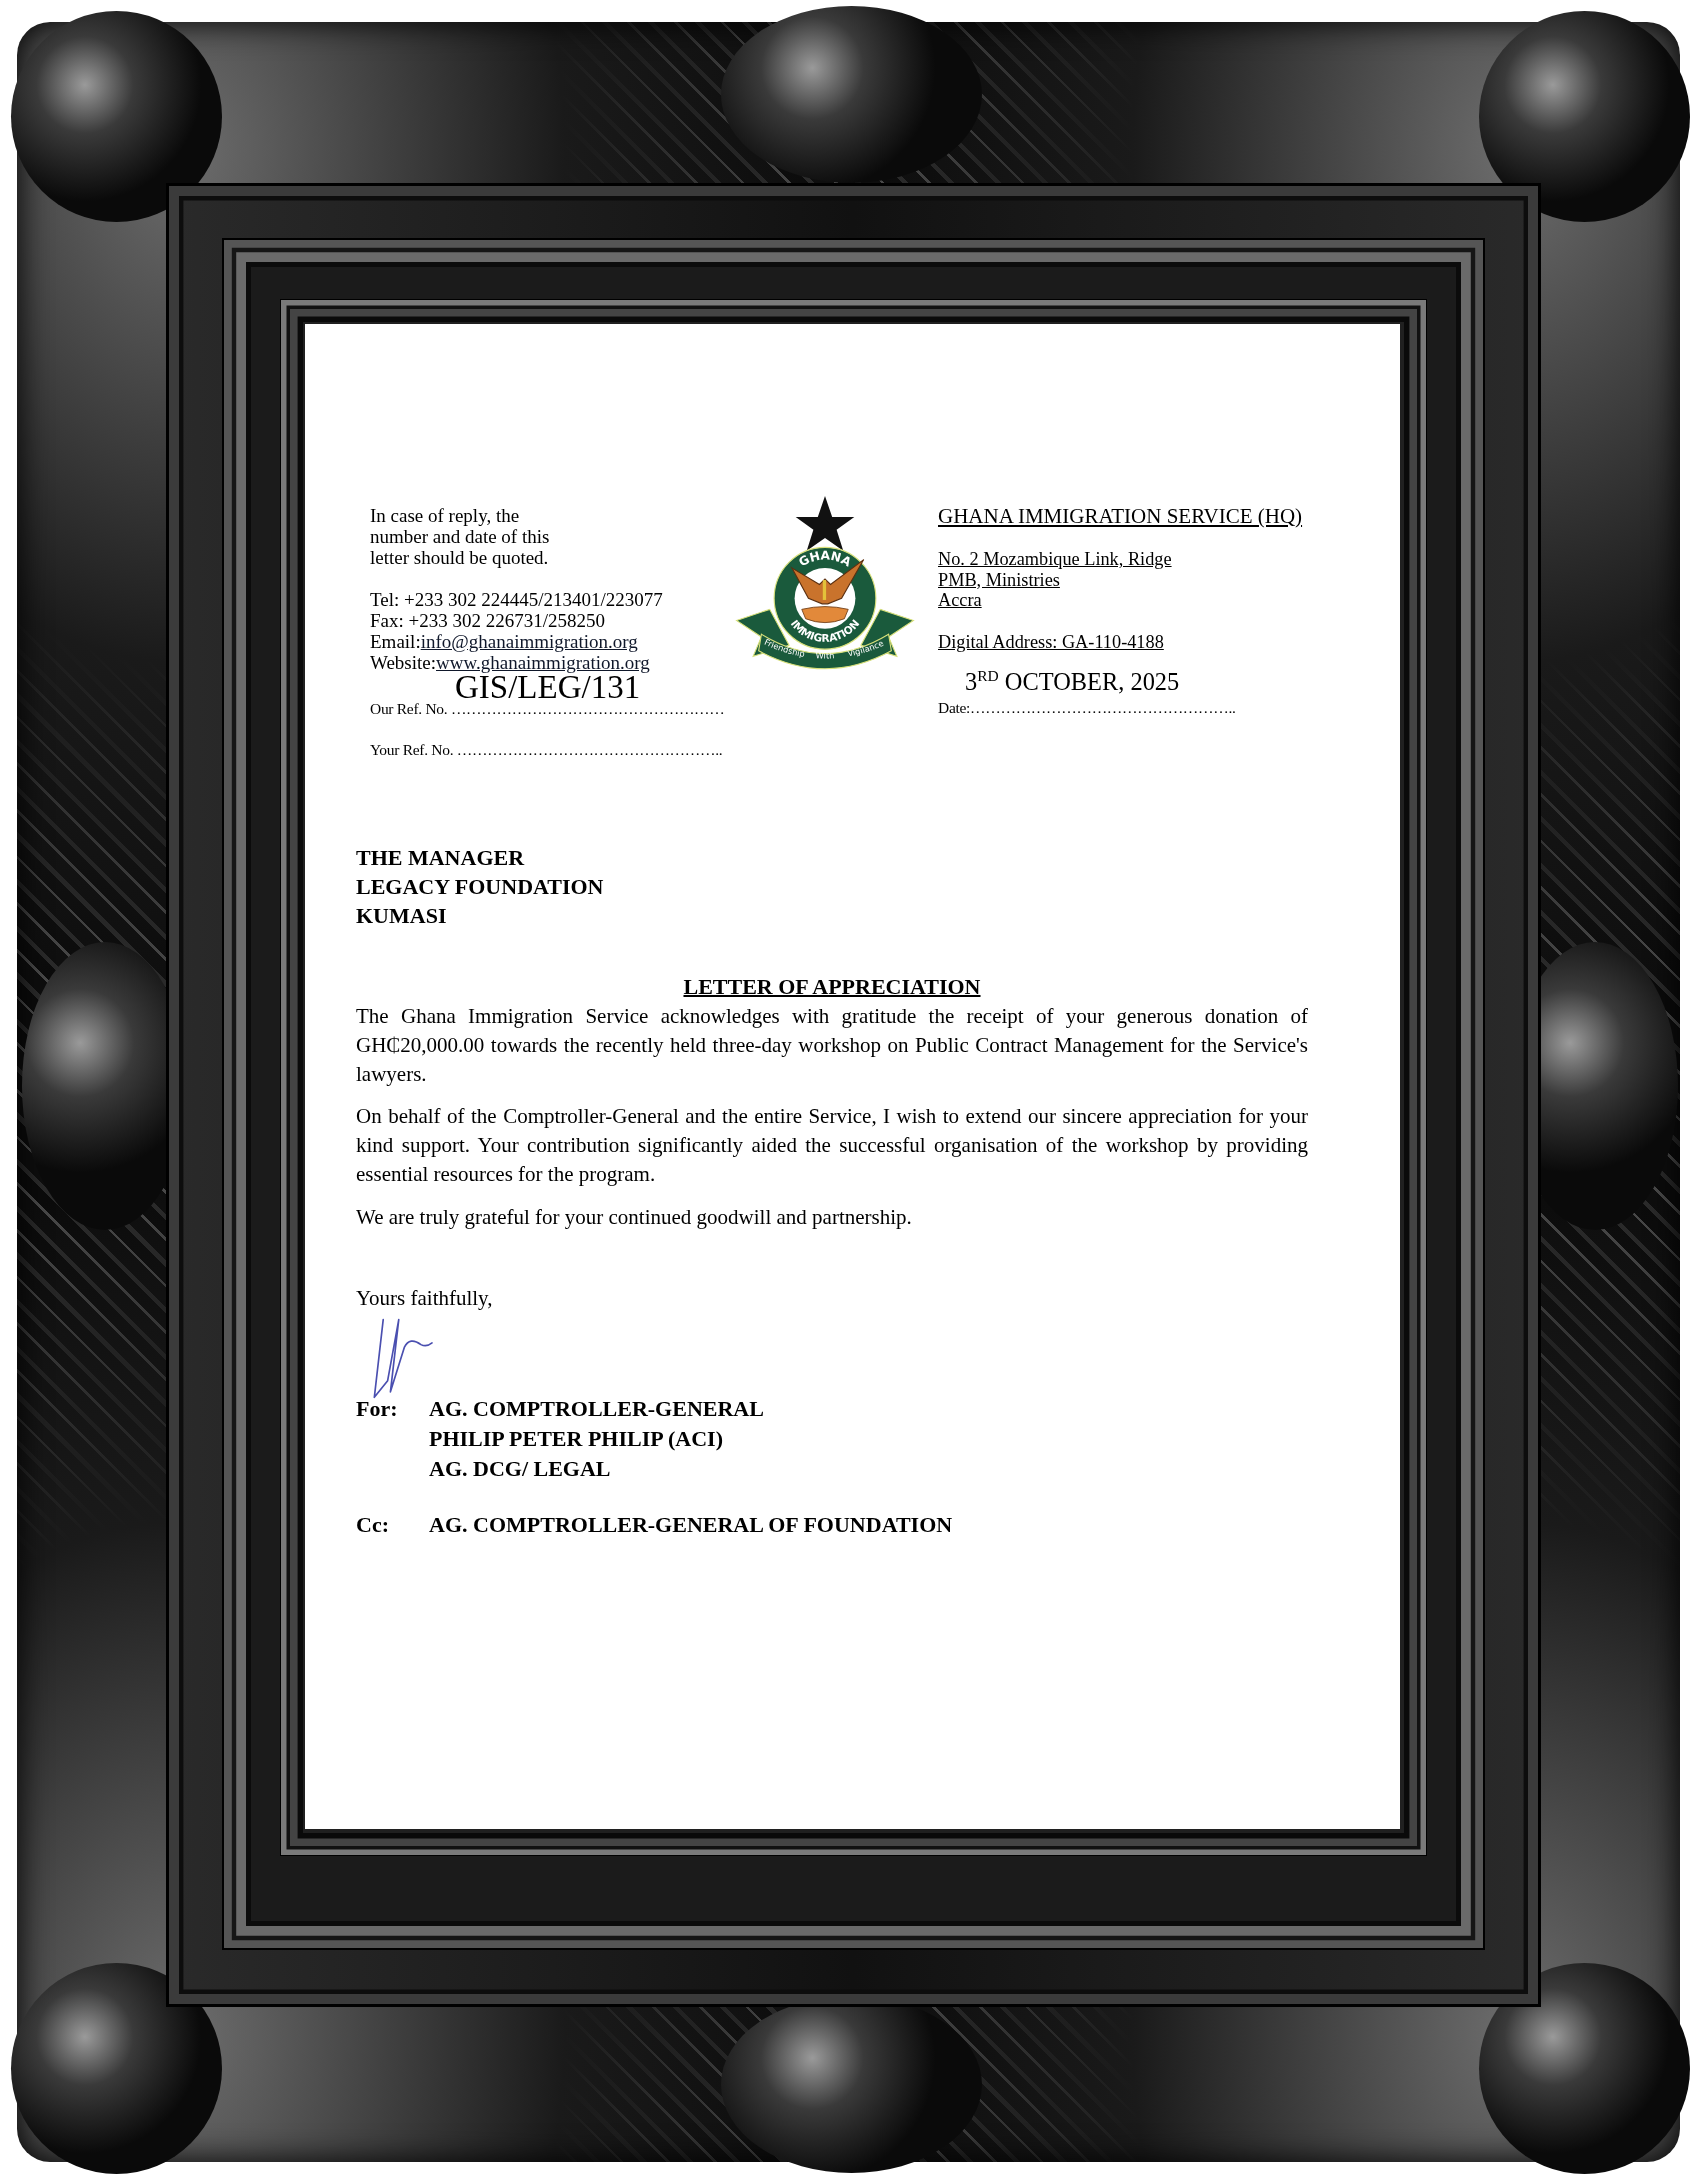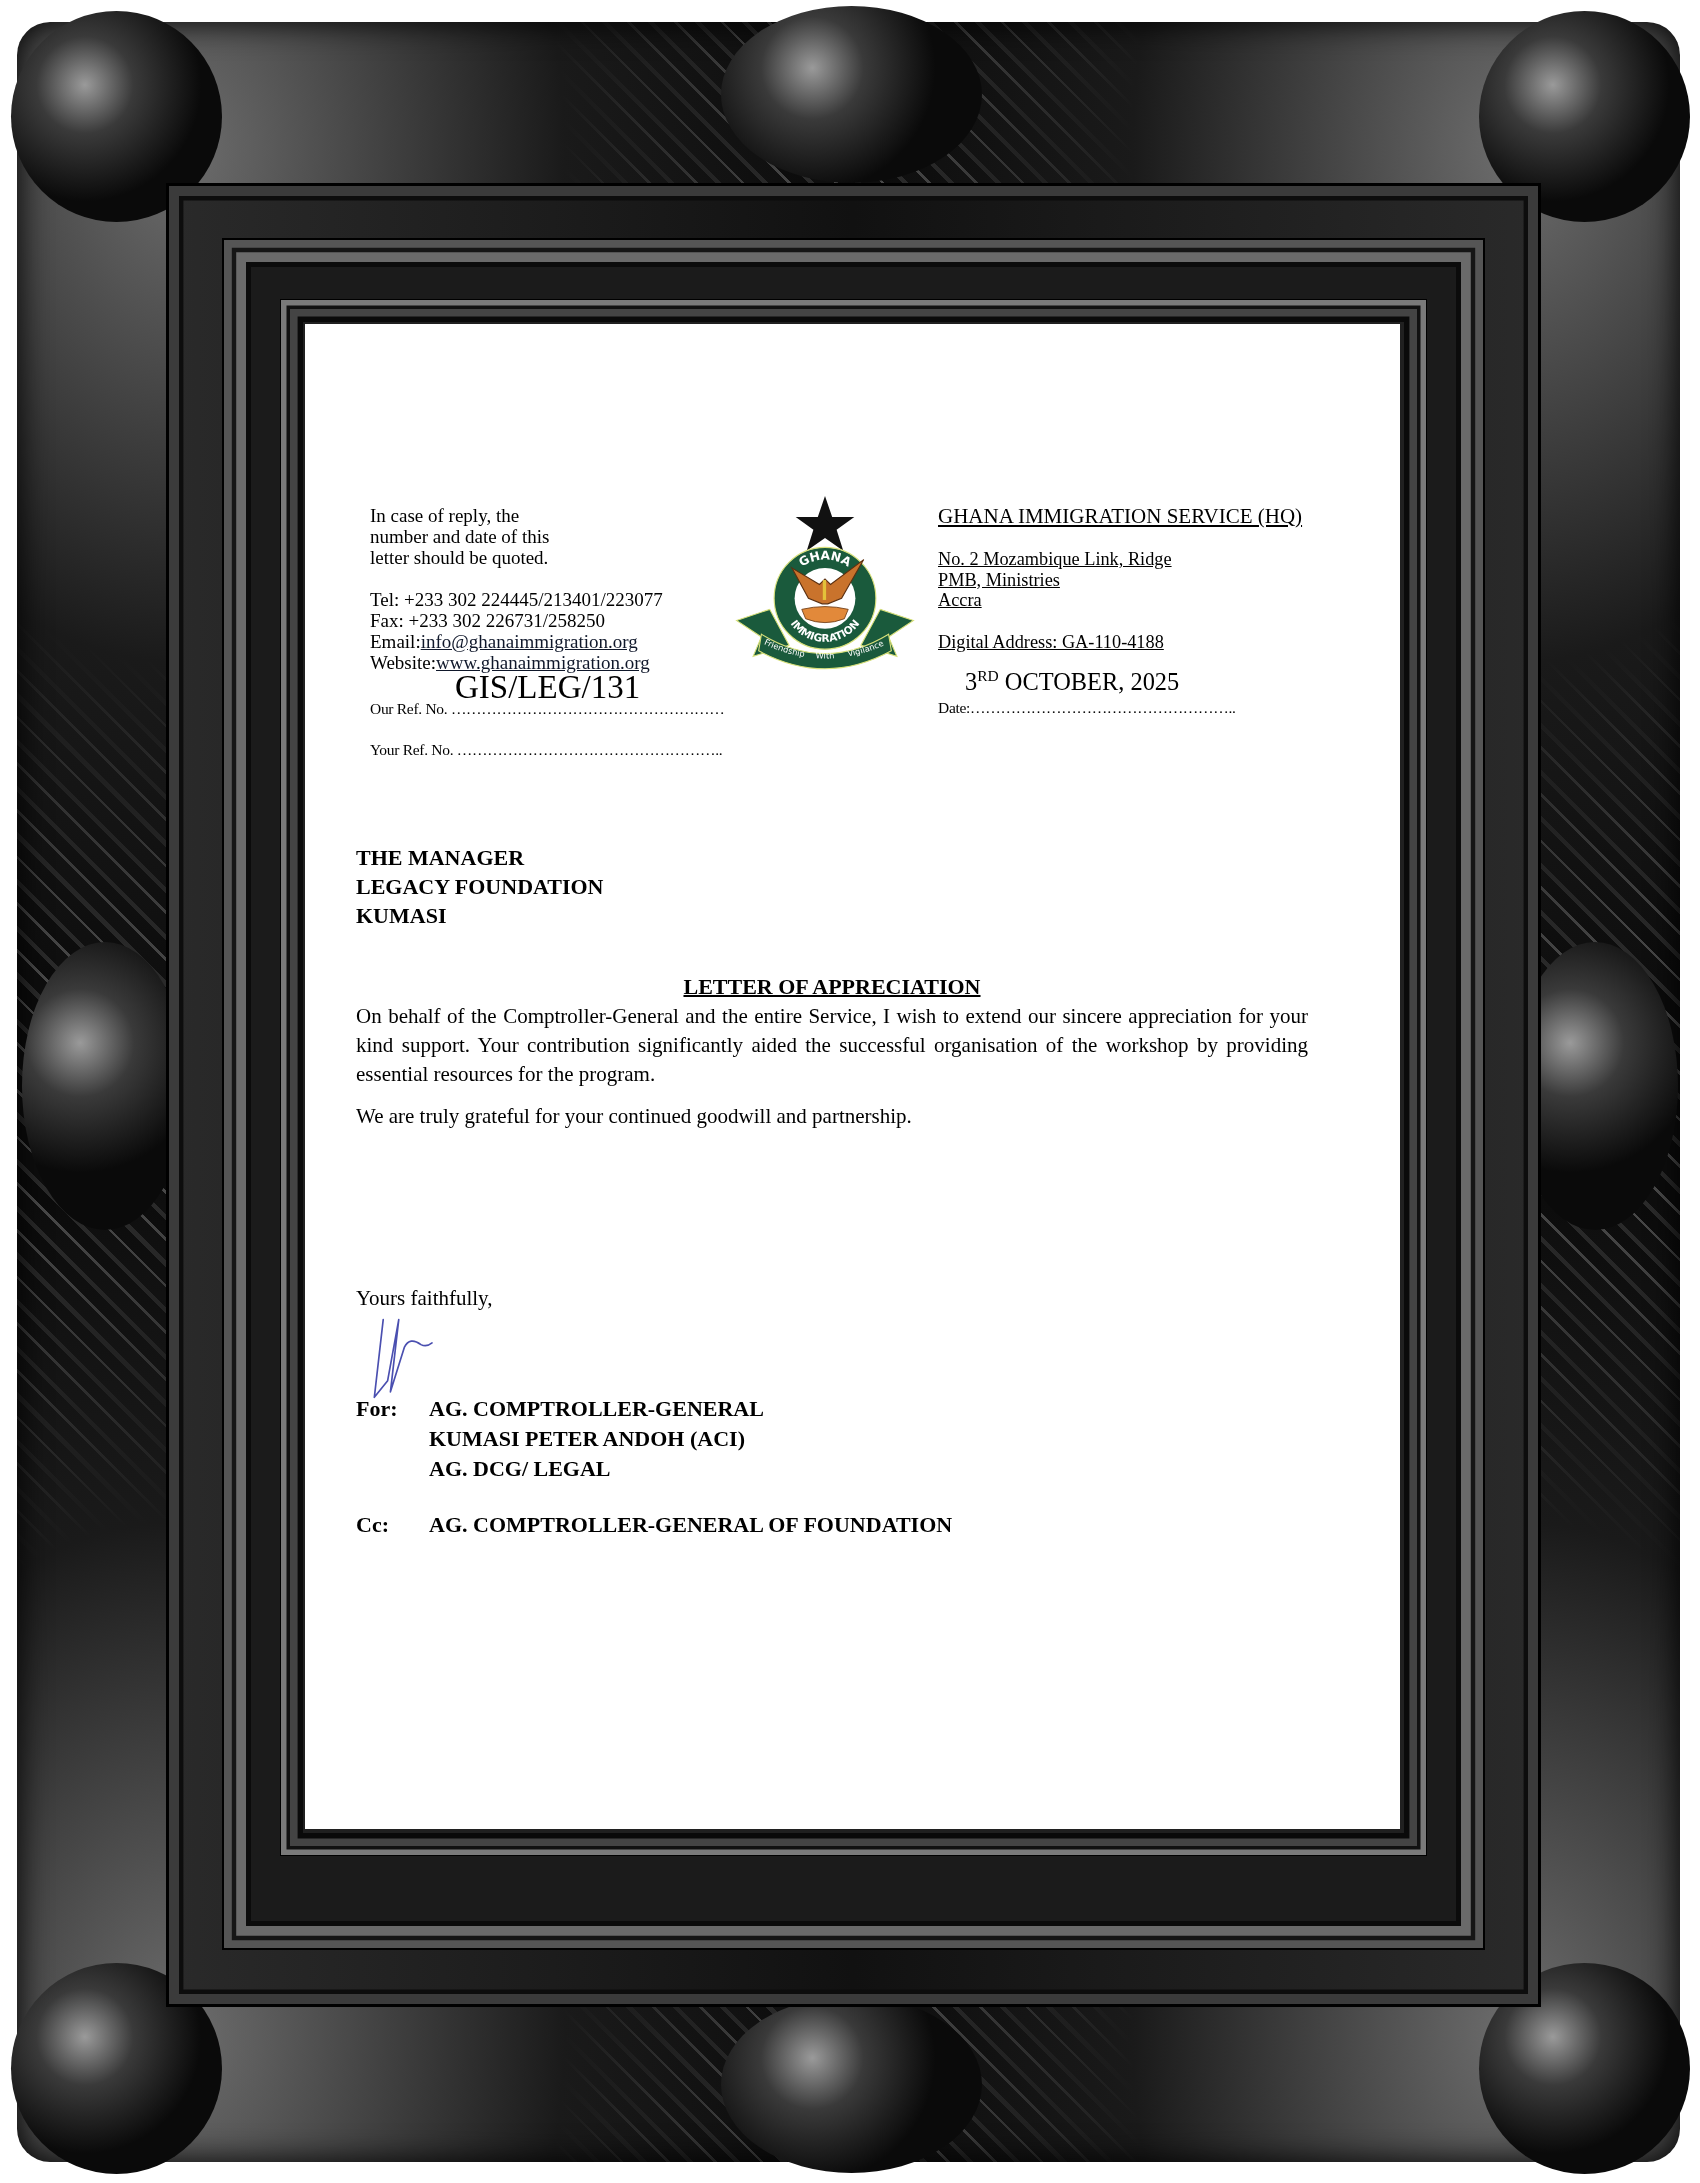--- a/index.html
+++ b/index.html
@@ -157,37 +157,38 @@
   <div>THE MANAGER</div>
   <div>LEGACY FOUNDATION</div>
   <div>KUMASI</div>
 </div>
 
 <div class="subject">
   <span>LETTER OF APPRECIATION</span>
 </div>
 
 <div class="body">
+  <p>The Ghana Immigration Service acknowledges with gratitude the receipt of your generous donation of GH₵20,000.00 towards the recently held three-day workshop on Public Contract Management for the Service's lawyers.</p>
   <p>On behalf of the Comptroller-General and the entire Service, I wish to extend our sincere appreciation for your kind support. Your contribution significantly aided the successful organisation of the workshop by providing essential resources for the program.</p>
   <p>We are truly grateful for your continued goodwill and partnership.</p>
 </div>
 
 <div class="closing">Yours faithfully,</div>
 <svg class="signature" viewBox="0 0 200 160">
   <path d="M22,10 L6,150 L30,120 L50,10 M50,10 L35,140 L60,60 Q70,40 90,55 Q100,60 110,52" fill="none" stroke="#4a4fb0" stroke-width="3" stroke-linecap="round" stroke-linejoin="round"></path>
 </svg>
 
 <div class="sign-block">
   <div class="row">
     <span class="lbl">For:</span>
     <span>AG. COMPTROLLER-GENERAL</span>
   </div>
   <div class="row">
     <span class="lbl"></span>
-    <span>KUMASI PETER ANDOH (ACI)</span>
+    <span>PHILIP PETER PHILIP (ACI)</span>
   </div>
   <div class="row">
     <span class="lbl"></span>
     <span>AG. DCG/ LEGAL</span>
   </div>
 </div>
 
 <div class="cc-block">
   <span class="lbl">Cc:</span>
   <span>AG. COMPTROLLER-GENERAL OF FOUNDATION</span>

